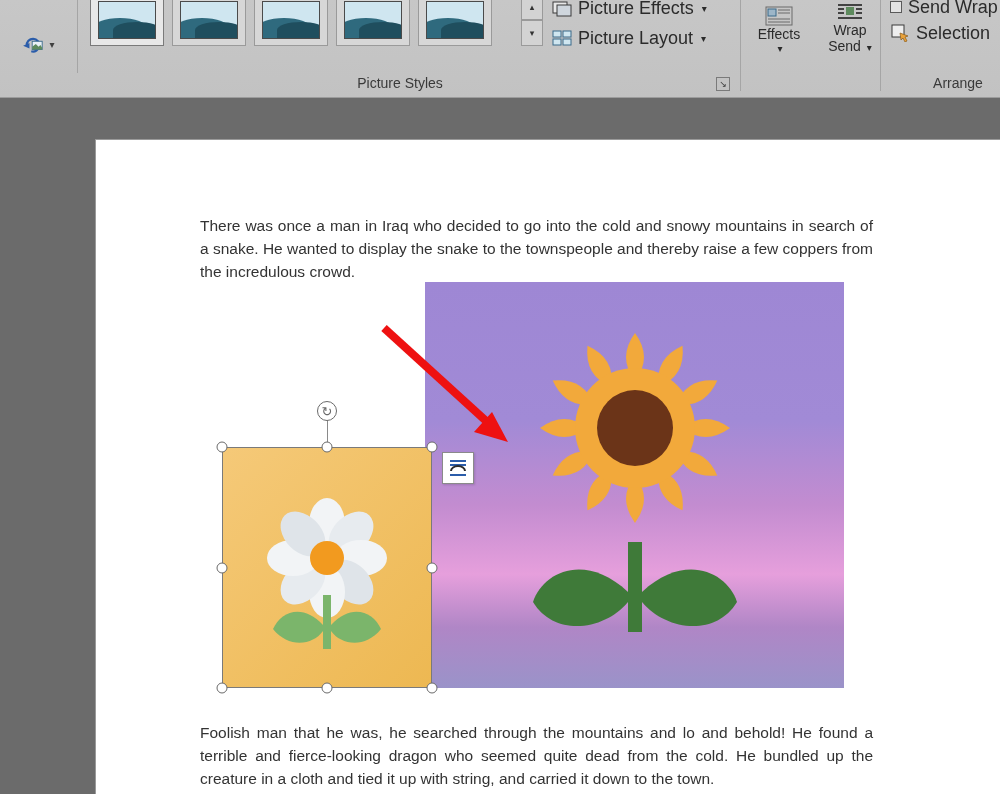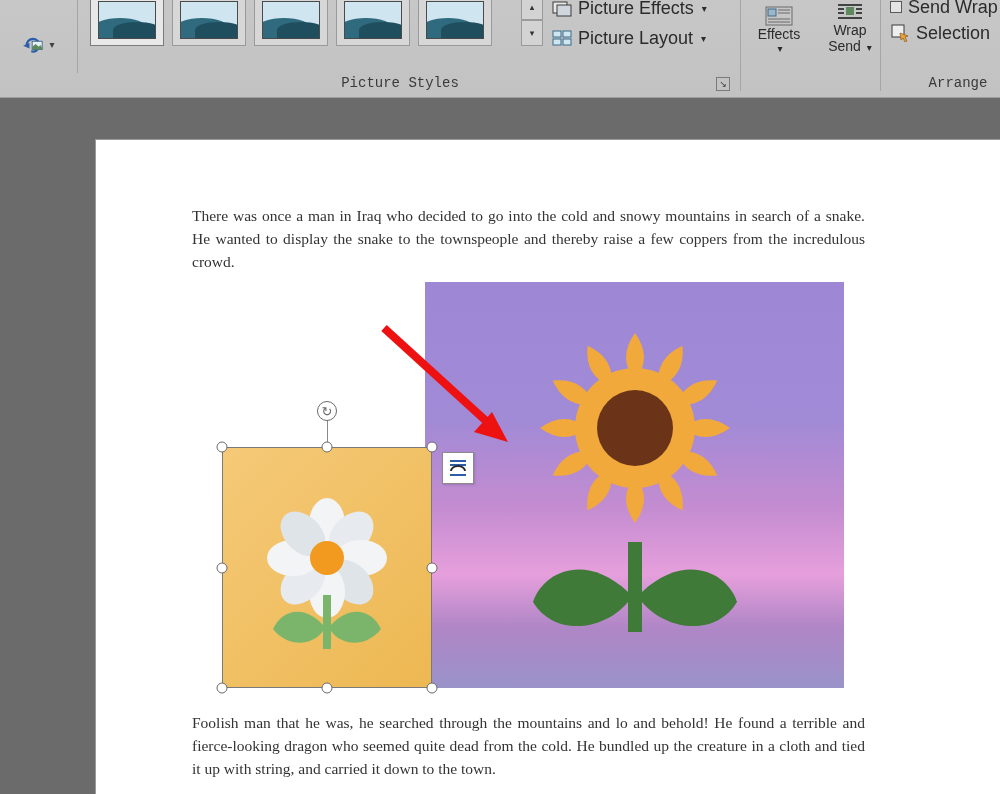--- a/index.html
+++ b/index.html
@@ -44,21 +44,21 @@
   .thumb-scroll {
     position: absolute; left: 521px; top: -6px; width: 22px; height: 52px;
     display: flex; flex-direction: column;
   }
   .thumb-scroll .btn {
     flex:1; border:1px solid #9a9a9a; background:#d3d3d3; display:flex; align-items:center; justify-content:center; font-size:9px; color:#333;
   }
 
   
   .group-label {
-    position: absolute; bottom: 6px; font-size: 14px; color: #3a3a3a; text-align: center; font-family: Liberation Mono, monospace;
+    position: absolute; bottom: 6px; font-size: 14px; color: #3a3a3a; text-align: center;
   }
   .group-label.ps { left: 90px; width: 620px; }
   .group-label.ar { left: 880px; width: 120px; padding-left: 36px; }
   .group-launcher {
     position: absolute; left: 716px; bottom: 6px; width: 14px; height: 14px;
     border: 1px solid #7a7a7a; font-size: 9px; display:flex; align-items:center; justify-content:center; color:#3a3a3a;
   }
 
   
   .effects-group { position:absolute; left:552px; top:-4px; display:flex; flex-direction:column; gap:6px; }
@@ -88,23 +88,23 @@
 
   
   .doc-scroll {
     position:absolute; left:0; top:98px; width:1000px; height:696px; background:#6b6b6b;
   }
   .page {
     position:absolute; left:96px; top:42px; width:904px; height:654px; background:#fff;
     box-shadow: 0 0 0 1px #9a9a9a;
   }
   .para {
-    position:absolute; left:96px; width:673px;
-    font-family: Liberation Serif, serif; font-size:15.5px; line-height:1.48;
-    color:#333; text-align:justify;
+    position:absolute; left:104px; width:673px;
+    font-family: Liberation Sans, sans-serif; font-size:15.5px; line-height:1.48;
+    color:#333; text-align:justify;margin-top:10px;
   }
   .p1 { top:65px; }
   .p2 { top:572px; }
 
   
   .sunset {
     position:absolute; left:329px; top:142px; width:419px; height:406px;
     background: linear-gradient(180deg, #9e87d4 0%, #a18ad6 34%, #c38cd0 55%, #e69fdc 72%, #b086c6 85%, #9a93c9 100%);
   }
   .sunset svg { position:absolute; left:50%; top:36%; transform:translate(-50%,-50%); }

